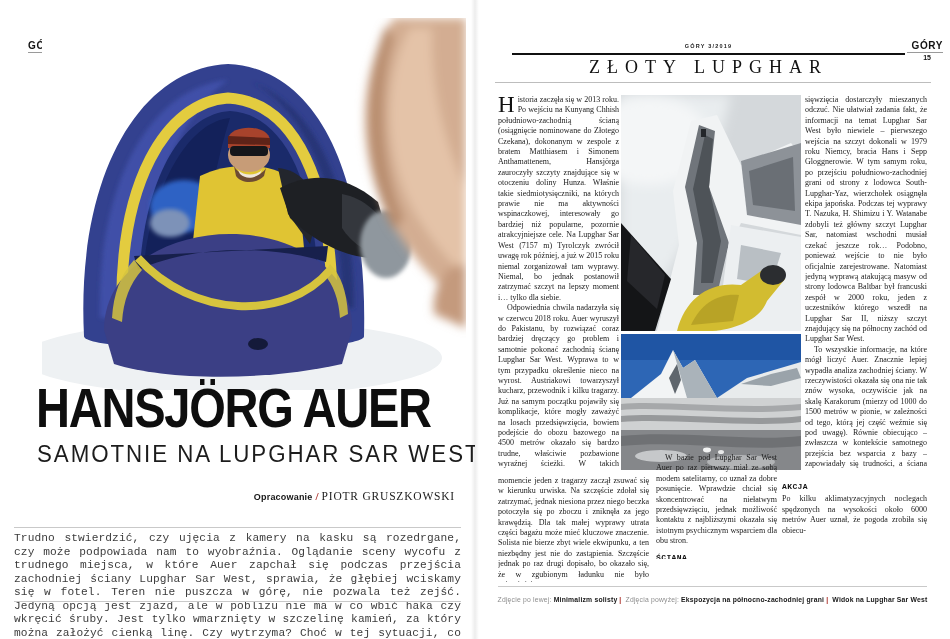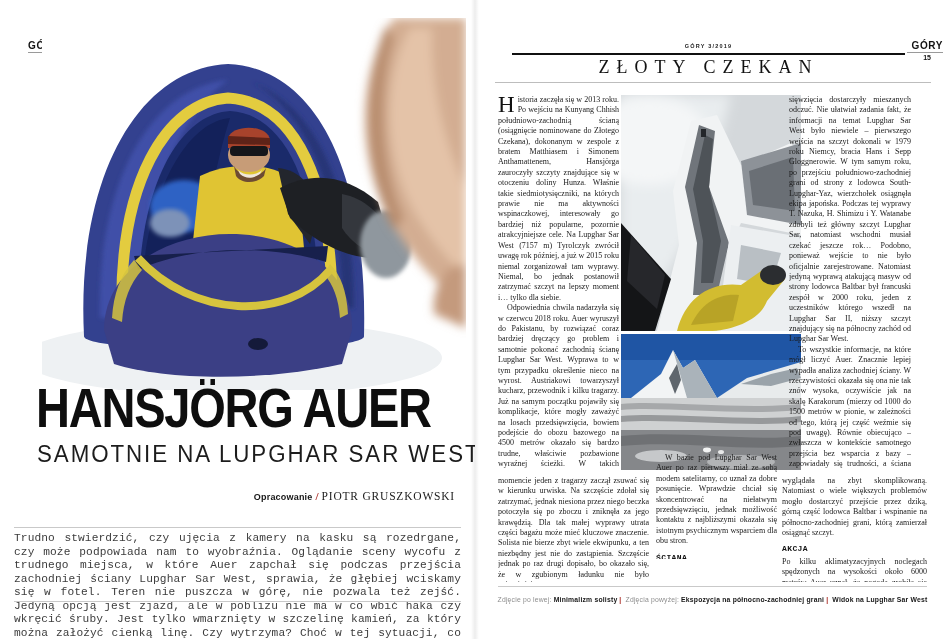--- a/index.html
+++ b/index.html
@@ -49,21 +49,21 @@
   .section-title{position:absolute;left:37px;top:57px;width:393px;text-align:center;
     font-size:18px;letter-spacing:7px;color:#121212;}
   #head-rule-thin{left:20px;top:82px;width:436px;background:#bdbdbd;}
 
   
   .bodytext{position:absolute;font-size:8px;line-height:10.4px;text-align:justify;
     color:#1a1a1a;overflow:hidden;}
   .bodytext p{margin:0;}
   .bodytext p.ind{text-indent:9px;}
   #col1-top{left:23px;top:95px;width:121px;height:375px;}
-  #col3-top{left:314px;top:95px;width:122px;height:375px;font-family:Liberation Serif, serif;}
+  #col3-top{left:330px;top:95px;width:122px;height:375px;font-family:Liberation Serif, serif;}
   #col1-bottom{left:23px;top:476px;width:151px;height:106px;}
   #col2-bottom{left:181px;top:453px;width:121px;height:106px;}
   #col3-bottom{left:307px;top:476px;width:145px;height:106px;}
   .dropcap{float:left;font-size:23px;line-height:19px;padding-right:3px;color:#111;}
   .subhead{font-family:Liberation Mono, monospace;font-weight:bold;font-size:8px;
     letter-spacing:.4px;margin:6px 0 2px;color:#121212;}
   .photo{position:absolute;overflow:hidden;}
   #photo-ridge{left:146px;top:95px;width:180px;height:236px;}
   #photo-glacier{left:146px;top:334px;width:180px;height:136px;}
 
@@ -152,21 +152,21 @@
 
     <div class="rule" id="intro-rule-top"></div>
     <div class="intro">Trudno stwierdzić, czy ujęcia z kamery na kasku są rozedrgane, czy może podpowiada nam to wyobraźnia. Oglądanie sceny wycofu z trudnego miejsca, w które Auer zapchał się podczas przejścia zachodniej ściany Lupghar Sar West, sprawia, że głębiej wciskamy się w fotel. Teren nie puszcza w górę, nie pozwala też zejść. Jedyną opcją jest zjazd, ale w pobliżu nie ma w co wbić haka czy wkręcić śruby. Jest tylko wmarznięty w szczelinę kamień, za który można założyć cienką linę. Czy wytrzyma? Choć w tej sytuacji, co to za różnica? On nie ma wyboru, a my możemy tylko patrzeć dalej…</div>
     <div class="rule" id="intro-rule-bottom"></div>
   </div>
 
   <div class="pg" id="right-page">
 
     <div class="issue">GÓRY 3/2019</div>
     <div class="rule" id="head-rule-thick"></div>
-    <div class="section-title">ZŁOTY CZEKAN</div>
+    <div class="section-title">ZŁOTY LUPGHAR</div>
     <div class="rule" id="head-rule-thin"></div>
 
     <div class="maglogo" id="logo-right">
       <div class="t">GÓRY</div>
       <div class="ln"></div>
       <div class="n">15</div>
     </div>
 
     <div class="bodytext" id="col1-top">
       <p><span class="dropcap">H</span><span>istoria zaczęła się w 2013 roku. Po wejściu na Kunyang Chhish południowo-zachodnią ścianą (osiągnięcie nominowane do Złotego Czekana), dokonanym w zespole z bratem Matthiasem i Simonem Anthamattenem, Hansjörga zauroczyły szczyty znajdujące się w otoczeniu doliny Hunza. Właśnie takie siedmiotysięczniki, na których prawie nie ma aktywności wspinaczkowej, interesowały go bardziej niż popularne, pozornie atrakcyjniejsze cele. Na Lupghar Sar West (7157 m) Tyrolczyk zwrócił uwagę rok później, a już w 2015 roku niemal zorganizował tam wyprawy. Niemal, bo jednak postanowił zatrzymać szczyt na lepszy moment i… tylko dla siebie.</span></p>
@@ -227,21 +227,20 @@
 
     <div class="bodytext" id="col1-bottom">
       <p>momencie jeden z tragarzy zaczął zsuwać się w kierunku urwiska. Na szczęście zdołał się zatrzymać, jednak niesiona przez niego beczka potoczyła się po zboczu i zniknęła za jego krawędzią. Dla tak małej wyprawy utrata części bagażu może mieć kluczowe znaczenie. Solista nie bierze zbyt wiele ekwipunku, a ten niezbędny jest nie do zastąpienia. Szczęście jednak po raz drugi dopisało, bo okazało się, że w zgubionym ładunku nie było najważniejszego sprzętu.</p>
     </div>
     <div class="bodytext" id="col2-bottom">
       <p class="ind">W bazie pod Lupghar Sar West Auer po raz pierwszy miał ze sobą modem satelitarny, co uznał za dobre posunięcie. Wprawdzie chciał się skoncentrować na niełatwym przedsięwzięciu, jednak możliwość kontaktu z najbliższymi okazała się istotnym psychicznym wsparciem dla obu stron.</p>
       <div class="subhead">ŚCIANA</div>
 
     </div>
     <div class="bodytext" id="col3-bottom">
-      <p>wyglądała na zbyt skomplikowaną. Natomiast o wiele większych problemów mogło dostarczyć przejście przez dziką, górną część lodowca Baltbar i wspinanie na północno-zachodniej grani, którą zamierzał osiągnąć szczyt.</p>
       <div class="subhead">AKCJA</div>
       <p>Po kilku aklimatyzacyjnych noclegach spędzonych na wysokości około 6000 metrów Auer uznał, że pogoda zrobiła się obiecu-</p>
     </div>
 
     <div class="rule" id="foot-rule"></div>
     <div class="captions">
       <span>Zdjęcie po lewej:</span>
       <span class="cap-strong">Minimalizm solisty</span><span class="cap-pipe accent" style="color: rgb(168, 37, 31);">|</span>
       <span>Zdjęcia powyżej:</span>
       <span class="cap-strong">Ekspozycja na północno-zachodniej grani</span><span class="cap-pipe accent" style="color: rgb(168, 37, 31);">|</span>

